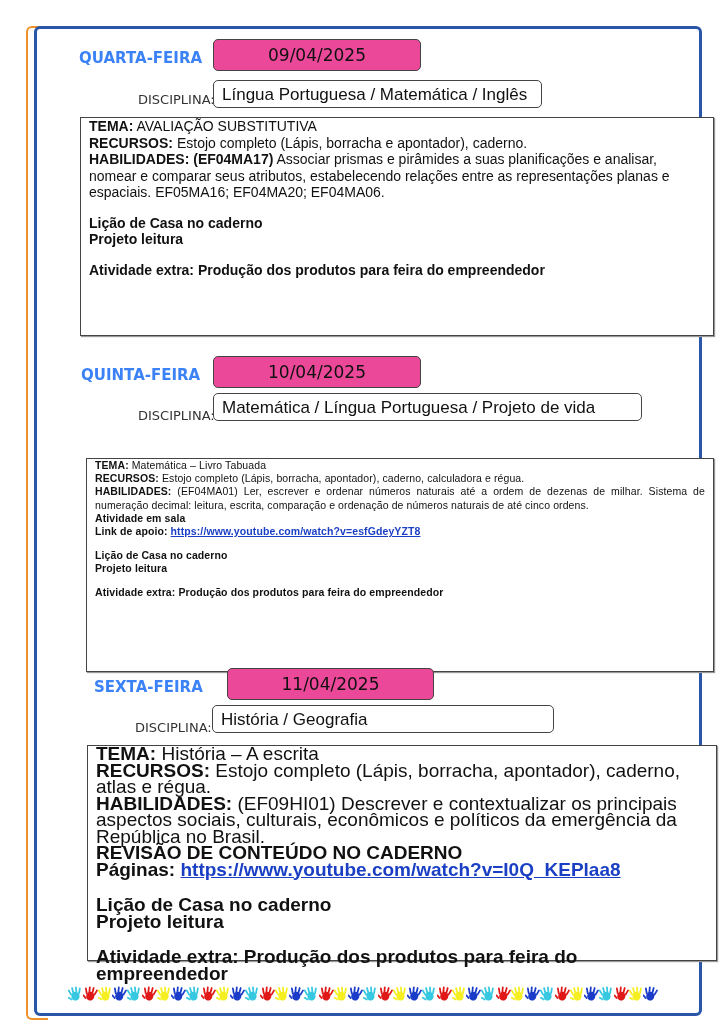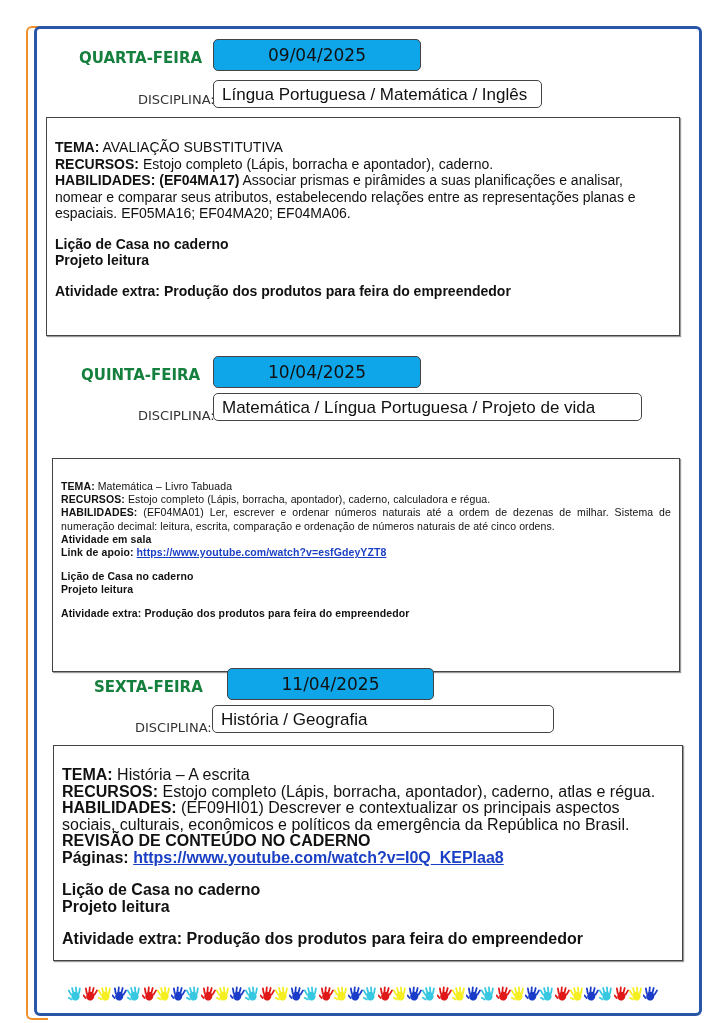--- a/index.html
+++ b/index.html
@@ -1,30 +1,30 @@
 <!DOCTYPE html>
 <html><head>
 <meta charset="utf-8">
 <style>
   html, body { margin: 0; padding: 0; background: #ffffff; }
   body { width: 722px; height: 1023px; position: relative; overflow: hidden; font-family: "Liberation Sans", sans-serif; color: #111; }
   .frame-orange { position: absolute; left: 26px; top: 26px; width: 20px; height: 990px; border: 2px solid #f0902a; border-right: none; border-radius: 6px 0 0 6px; }
   .frame-blue { position: absolute; left: 34px; top: 26px; width: 662px; height: 984px; border: 3px solid #2a56a8; border-radius: 6px; background: #fff; }
-  .day-label { position: absolute; font-family: "DejaVu Sans", sans-serif; font-weight: bold; font-size: 15px; color: #15803d; }
-  .date-box { position: absolute; border: 1px solid #444; border-radius: 5px; height: 30px; font-family: "DejaVu Sans", sans-serif; font-size: 17px; text-align: center; line-height: 30px; background: #0ea5e9; }
+  .day-label { position: absolute; font-family: "DejaVu Sans", sans-serif; font-weight: bold; font-size: 15px; color: #3b82f6; }
+  .date-box { position: absolute; border: 1px solid #444; border-radius: 5px; height: 30px; font-family: "DejaVu Sans", sans-serif; font-size: 17px; text-align: center; line-height: 30px; background: #ec4899; }
   .disc-label { position: absolute; font-family: "DejaVu Sans", sans-serif; font-size: 13px; color: #333; }
   .disc-box { position: absolute; border: 1px solid #444; border-radius: 5px; height: 28px; font-size: 17px; line-height: 28px; padding-left: 8px; box-sizing: border-box; background: #fff; }
-  .content-box { position: absolute; border: 1px solid #444; box-shadow: 1px 1px 1px #999; background: #fff; padding: 21px 8px; box-sizing: border-box; }
+  .content-box { position: absolute; border: 1px solid #444; box-shadow: 1px 1px 1px #999; background: #fff; padding: 0 8px; box-sizing: border-box; margin-left: 34px; }
   .line { display: block; white-space: normal; }
   .b { font-weight: bold; }
   .link { color: #1a3fc4; text-decoration: underline; font-weight: bold; }
   .gap { display: block; height: 1em; }
   .s1 { font-size: 14px; line-height: 16.5px; }
   .s2 { font-size: 10.5px; line-height: 13.2px; letter-spacing: 0.1px; }
-  .s3 { font-size: 16px; line-height: 16.5px; }
+  .s3 { font-size: 19px; line-height: 16.5px; }
   .hands { position: absolute; left: 68px; top: 983px; width: 590px; height: 24px; display: flex; gap: 0; }
   .hand { width: 14.75px; height: 22px; display: inline-block; }
 </style>
 </head>
 <body>
 
 <div class="frame-orange"></div>
 <div class="frame-blue"></div>
 
 <div>

